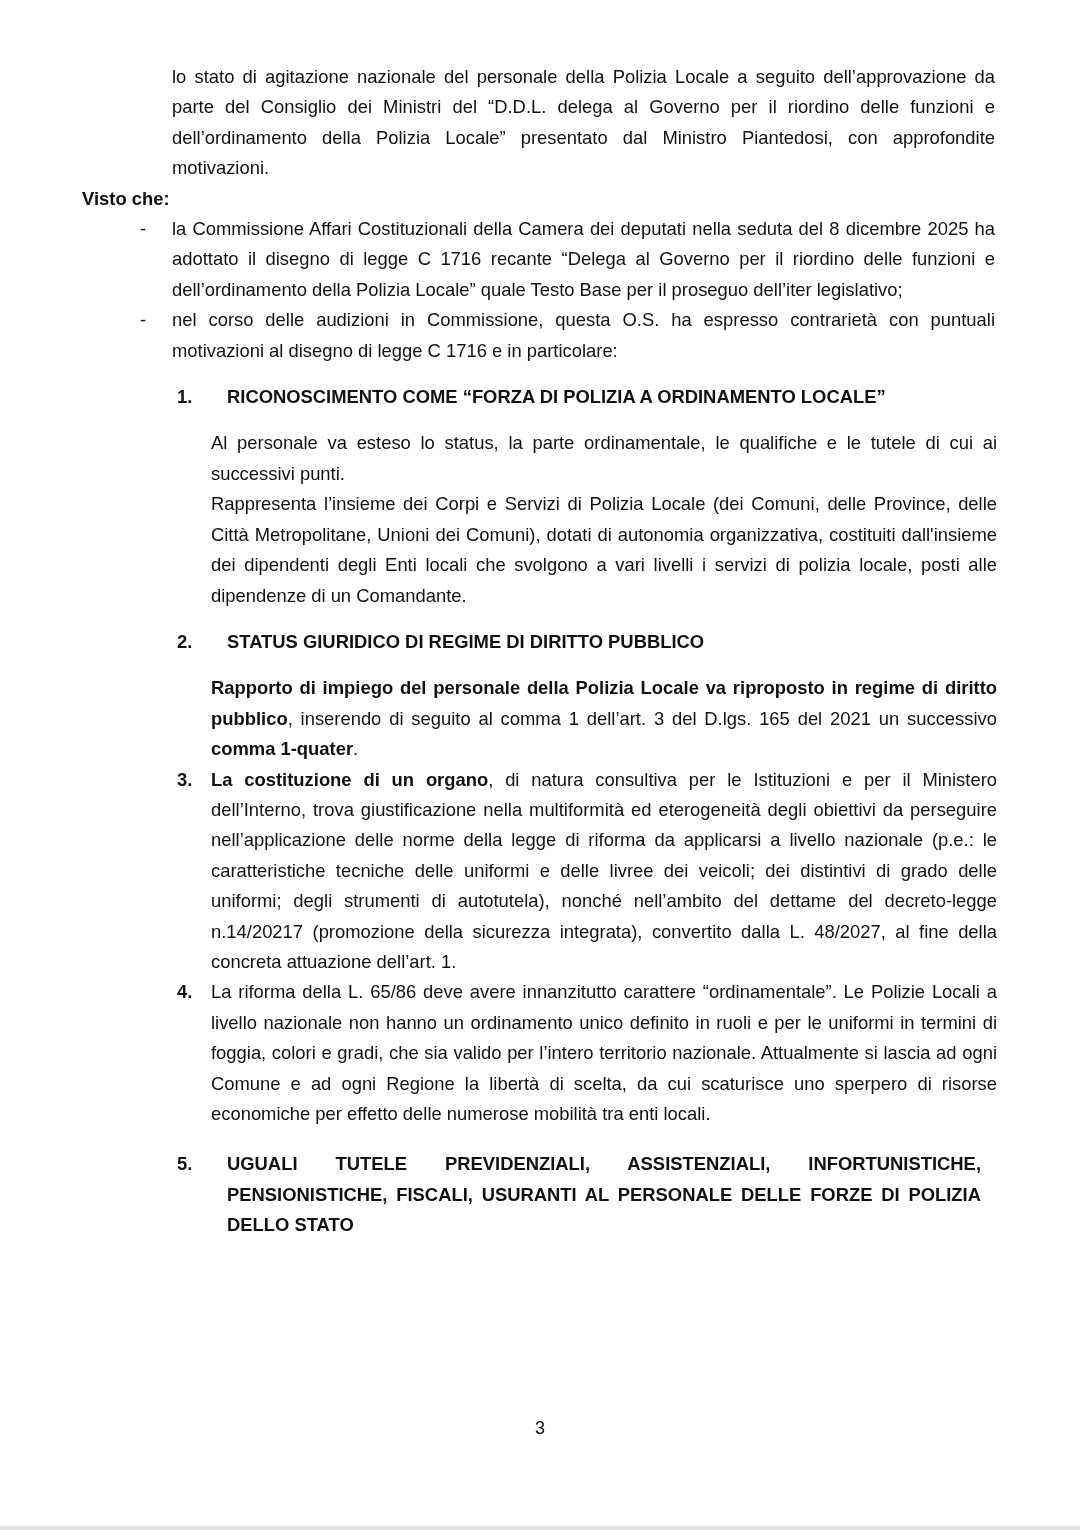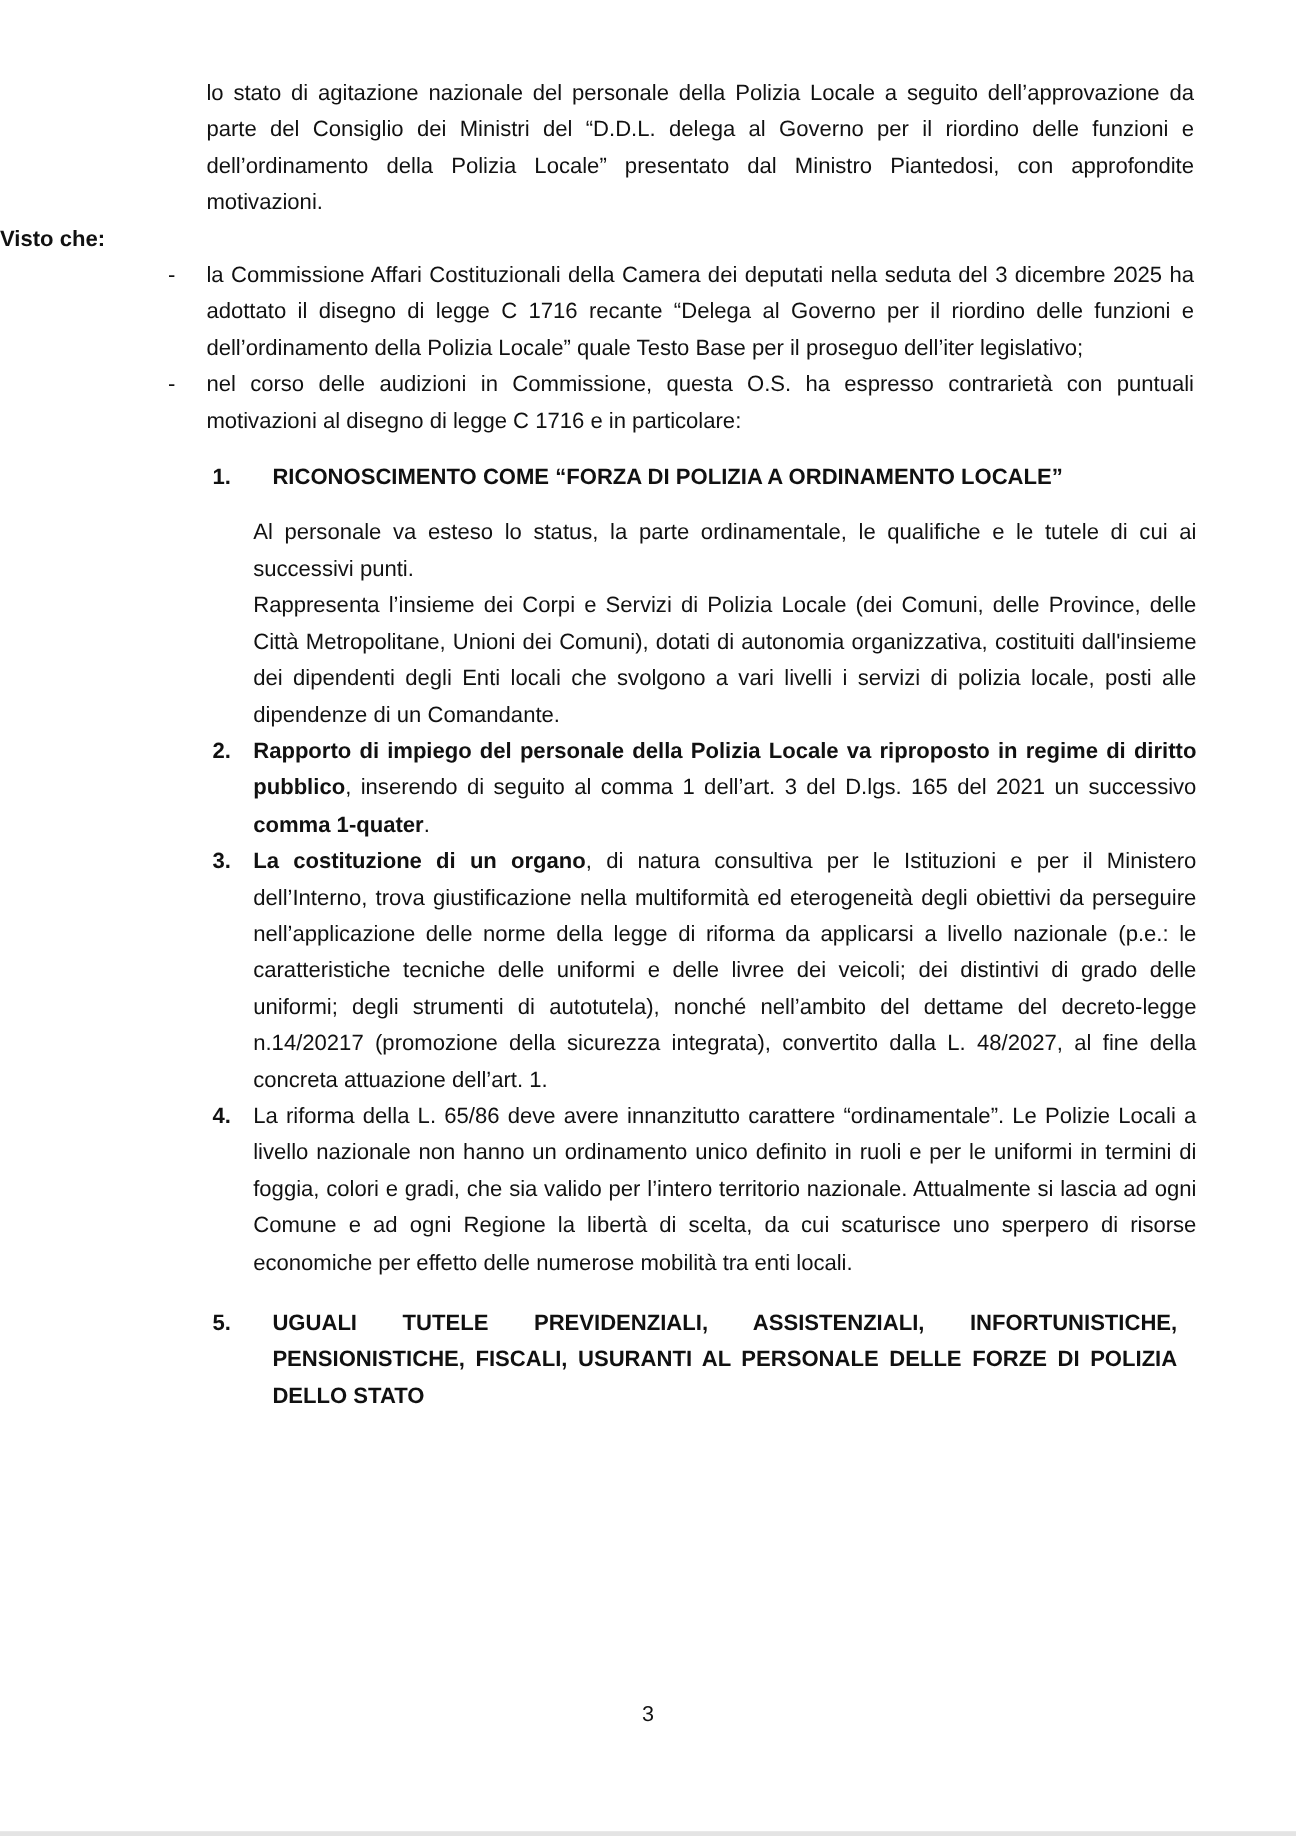--- a/index.html
+++ b/index.html
@@ -37,20 +37,21 @@
     }
     .para {
       margin: 0;
       text-align: justify;
     }
     .intro {
       margin-left: 172px;
       width: 823px;
     }
     .heading-visto {
+      margin-left: 82px;
       font-weight: bold;
     }
     .dash-item {
       position: relative;
       margin-left: 172px;
       width: 823px;
     }
     .dash-mark {
       position: absolute;
       left: -32px;
@@ -90,37 +91,38 @@
 
 <div class="page">
   <div class="content">
 
     <p class="para intro">lo stato di agitazione nazionale del personale della Polizia Locale a seguito dell’approvazione da parte del Consiglio dei Ministri del “D.D.L. delega al Governo per il riordino delle funzioni e dell’ordinamento della Polizia Locale” presentato dal Ministro Piantedosi, con approfondite motivazioni.</p>
 
     <p class="para heading-visto">Visto che:</p>
 
     <div class="dash-item">
       <span class="dash-mark">-</span>
-      <p class="para">la Commissione Affari Costituzionali della Camera dei deputati nella seduta del 3 dicembre 2025 ha adottato il disegno di legge C 1716 recante “Delega al Governo per il riordino delle funzioni e dell’ordinamento della Polizia Locale” quale Testo Base per il proseguo dell’iter legislativo;</p>
+      <p class="para">la Commissione Affari Costituzionali della Camera dei deputati nella seduta del 8 dicembre 2025 ha adottato il disegno di legge C 1716 recante “Delega al Governo per il riordino delle funzioni e dell’ordinamento della Polizia Locale” quale Testo Base per il proseguo dell’iter legislativo;</p>
     </div>
 
     <div class="dash-item">
       <span class="dash-mark">-</span>
       <p class="para">nel corso delle audizioni in Commissione, questa O.S. ha espresso contrarietà con puntuali motivazioni al disegno di legge C 1716 e in particolare:</p>
     </div>
 
     <div class="num-item">
       <span class="num-mark">1.</span>
       <p class="num-title">RICONOSCIMENTO COME “FORZA DI POLIZIA A ORDINAMENTO LOCALE”</p>
       <p class="para">Al personale va esteso lo status, la parte ordinamentale, le qualifiche e le tutele di cui ai successivi punti.</p>
       <p class="para">Rappresenta l’insieme dei Corpi e Servizi di Polizia Locale (dei Comuni, delle Province, delle Città Metropolitane, Unioni dei Comuni), dotati di autonomia organizzativa, costituiti dall'insieme dei dipendenti degli Enti locali che svolgono a vari livelli i servizi di polizia locale, posti alle dipendenze di un Comandante.</p>
     </div>
 
     <div class="num-item">
       <span class="num-mark">2.</span>
+      <p class="num-title">STATUS GIURIDICO DI REGIME DI DIRITTO PUBBLICO</p>
       <p class="para"><span class="b">Rapporto di impiego del personale della Polizia Locale va riproposto in regime di diritto pubblico</span><span>, inserendo di seguito al comma 1 dell’art. 3 del D.lgs. 165 del 2021 un successivo </span><span class="b">comma 1-quater</span><span>.</span></p>
     </div>
 
     <div class="num-item">
       <span class="num-mark">3.</span>
       <p class="para"><span class="b">La costituzione di un organo</span><span>, di natura consultiva per le Istituzioni e per il Ministero dell’Interno, trova giustificazione nella multiformità ed eterogeneità degli obiettivi da perseguire nell’applicazione delle norme della legge di riforma da applicarsi a livello nazionale (p.e.: le caratteristiche tecniche delle uniformi e delle livree dei veicoli; dei distintivi di grado delle uniformi; degli strumenti di autotutela), nonché nell’ambito del dettame del decreto-legge n.14/20217 (promozione della sicurezza integrata), convertito dalla L. 48/2027, al fine della concreta attuazione dell’art. 1.</span></p>
     </div>
 
     <div class="num-item">
       <span class="num-mark">4.</span>

